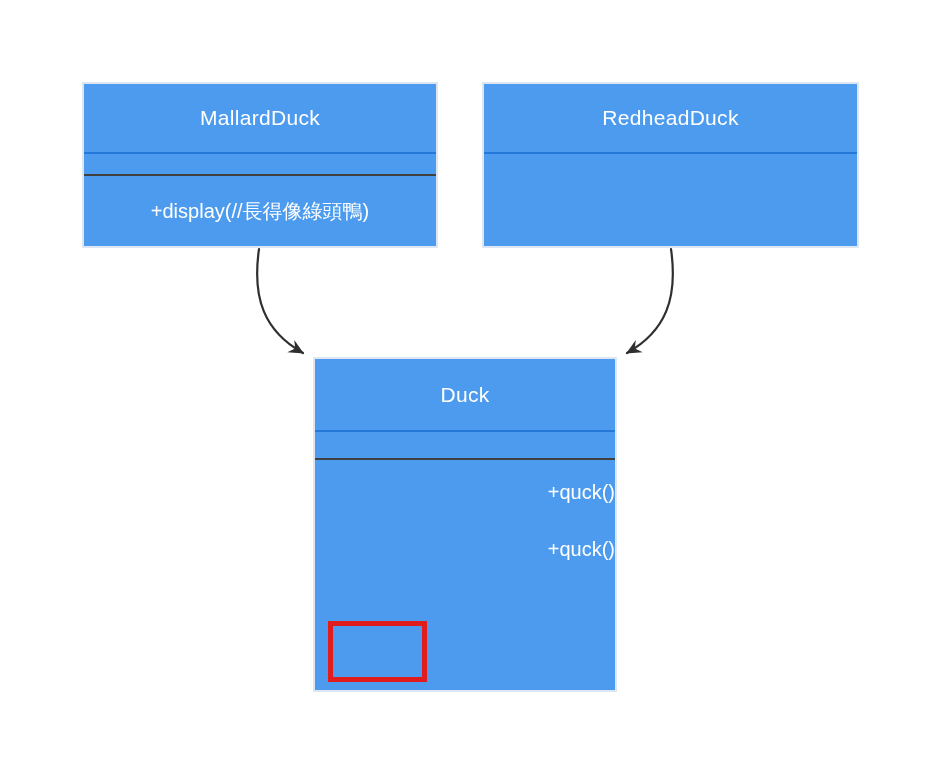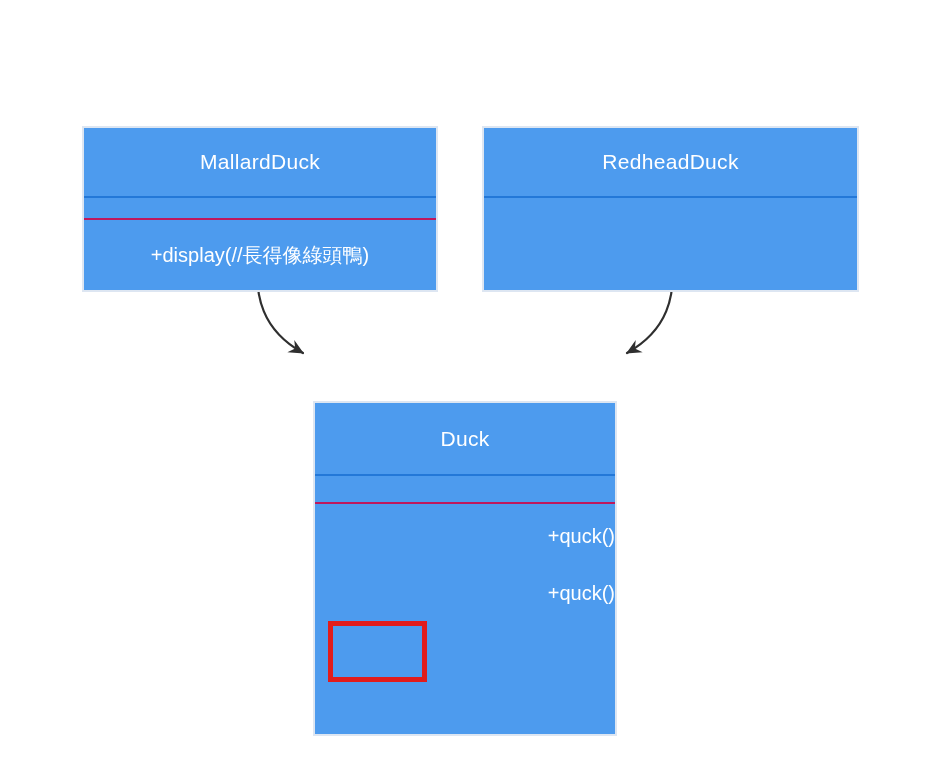--- a/index.html
+++ b/index.html
@@ -24,36 +24,35 @@
     pointer-events: none;
   }
   .uml-box {
     position: absolute;
     background: #4D9BEE;
     border: 2px solid #dde6f2;
     box-sizing: border-box;
     color: #ffffff;
     display: flex;
     flex-direction: column;
-    margin-top: 44px;
   }
   .uml-title {
     display: flex;
     align-items: center;
     justify-content: center;
     font-size: 21px;
     letter-spacing: 0.3px;
     flex: 0 0 auto;
   }
   .uml-attrs {
     border-top: 2px solid #2378D8;
     flex: 0 0 auto;
   }
   .uml-methods {
-    border-top: 2px solid #be185d;
+    border-top: 2px solid #404040;
     flex: 1 1 auto;
     font-size: 20px;
   }
   .uml-methods.centered {
     display: flex;
     align-items: center;
     justify-content: center;
   }
   .uml-methods.listed {
     display: flex;

